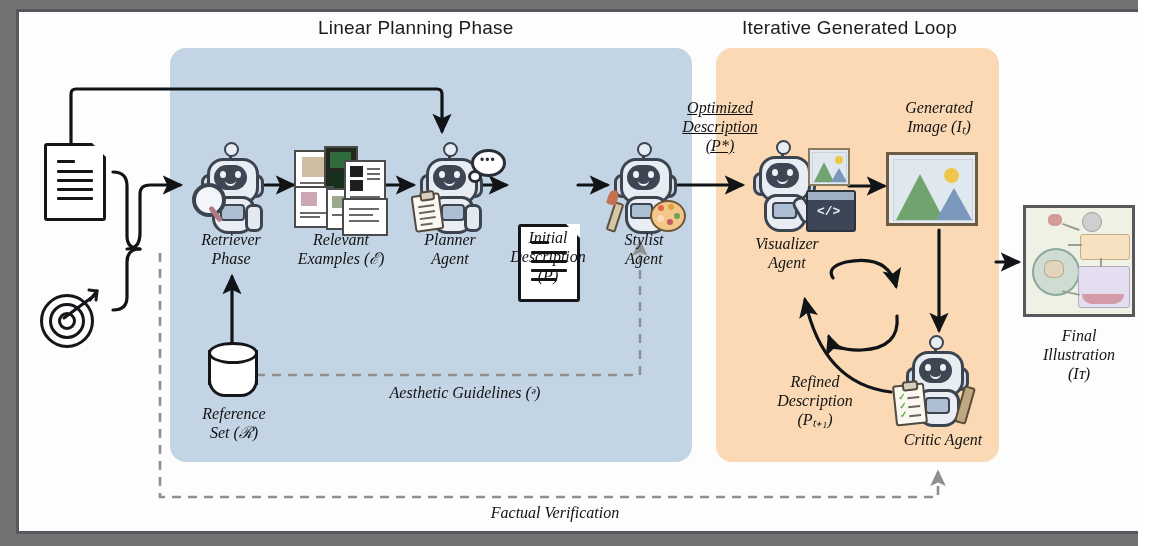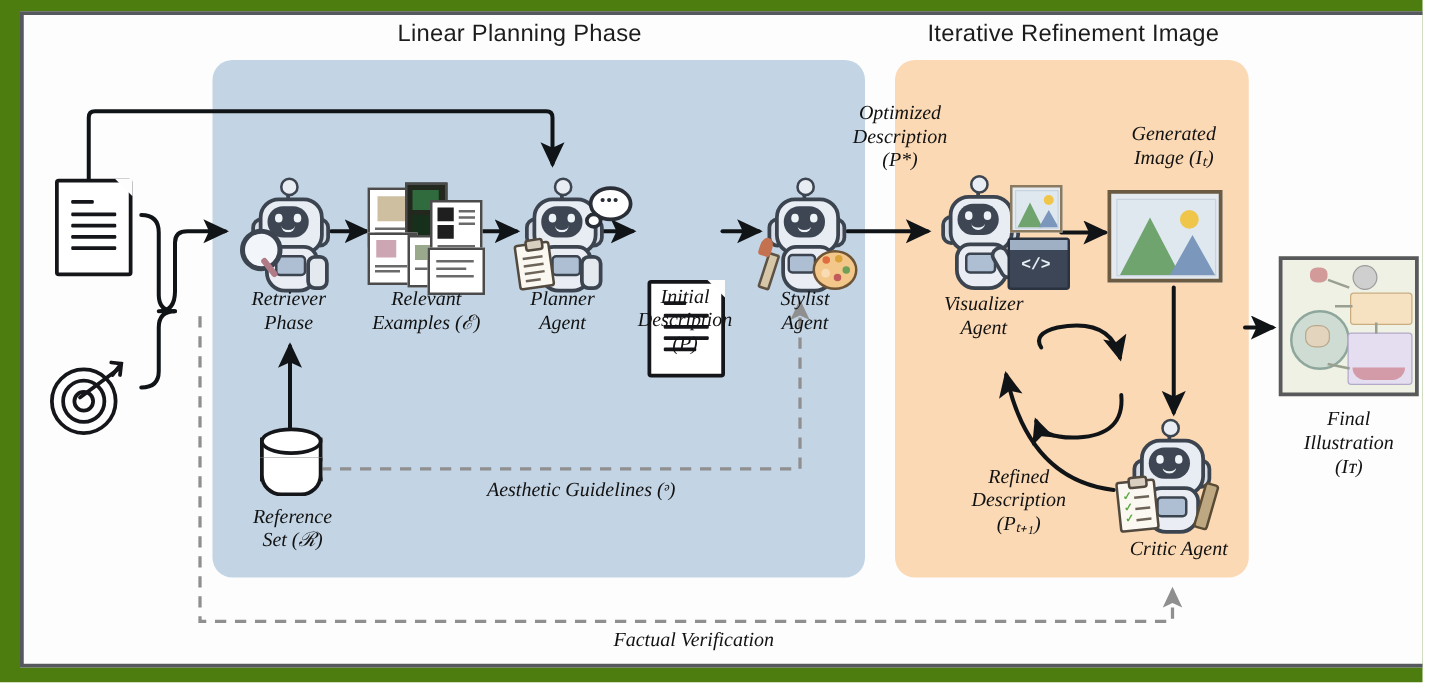--- a/index.html
+++ b/index.html
@@ -1,17 +1,17 @@
 <!DOCTYPE html>
 <html><head>
 <meta charset="utf-8">
 <style>
   html,body{margin:0;padding:0;background:#ffffff;}
   body{font-family:"Liberation Serif",serif;}
-  #stage{position:relative;width:1138px;height:546px;background:#4d7c0f;overflow:hidden;}
+  #stage{position:relative;width:1138px;height:546px;background:#737373;overflow:hidden;}
 
   
   .outer-frame{position:absolute;left:16px;top:9px;width:1130px;height:525px;
     border:3px solid #55585c;background:#fdfdfd;box-sizing:border-box;}
 
   
   .phase-panel{position:absolute;border-radius:16px;}
   #panel-planning{left:170px;top:48px;width:522px;height:414px;background:#c3d4e4;}
   #panel-refine{left:716px;top:48px;width:283px;height:414px;background:#fad9b4;}
 
@@ -108,21 +108,21 @@
 <body>
 
 <div id="stage">
 
   <div class="outer-frame"></div>
 
   <div class="phase-panel" id="panel-planning"></div>
   <div class="phase-panel" id="panel-refine"></div>
 
   <div class="phase-title" id="title-planning">Linear Planning Phase</div>
-  <div class="phase-title" id="title-refine">Iterative Refinement Image</div>
+  <div class="phase-title" id="title-refine">Iterative Generated Loop</div>
 
   <svg id="wires">
     <defs>
       <marker id="ah" markerWidth="7" markerHeight="7" refX="5.4" refY="3" orient="auto">
         <path d="M0,0 L6.4,3 L0,6 L1.4,3 Z" fill="#111417"></path>
       </marker>
       <marker id="ahg" markerWidth="7" markerHeight="7" refX="5.4" refY="3" orient="auto">
         <path d="M0,0 L6.4,3 L0,6 L1.4,3 Z" fill="#8f8f8f"></path>
       </marker>
     </defs>
@@ -313,21 +313,21 @@
     <div class="db-band" style="left:2px;top:10px;width:44px;height:16px;"></div>
     <div class="db-band" style="left:2px;top:26px;width:44px;height:16px;"></div>
     <div class="db-band" style="left:2px;top:40px;width:44px;height:14px;border-radius:0 0 22px 22px;"></div>
     <div class="db-top" style="left:2px;top:2px;width:44px;height:16px;"></div>
   </div>
   <div class="cap" style="left:180px;top:404px;width:108px;">Reference
 Set (ℛ)</div>
 
   <div class="cap" style="left:300px;top:383px;width:330px;">Aesthetic Guidelines (ᵊ)</div>
 
-  <div class="cap" style="left:655px;top:81px;width:130px;">Optimized
+  <div class="cap" style="left:655px;top:98px;width:130px;text-decoration:underline;">Optimized
 Description
 (P*)</div>
 
   <div class="robot" style="left:748px;top:140px;width:104px;height:96px;">
     <div class="rb-ant" style="left:33px;top:5px;height:12px;"></div>
     <div class="rb-antball" style="left:28px;top:0px;width:11px;height:11px;"></div>
     <div class="rb-ear" style="left:5px;top:32px;width:10px;height:18px;"></div>
     <div class="rb-ear" style="left:52px;top:32px;width:10px;height:18px;"></div>
     <div class="rb-head" style="left:11px;top:16px;width:46px;height:40px;"></div>
     <div class="rb-face" style="left:18px;top:23px;width:33px;height:25px;"></div>

